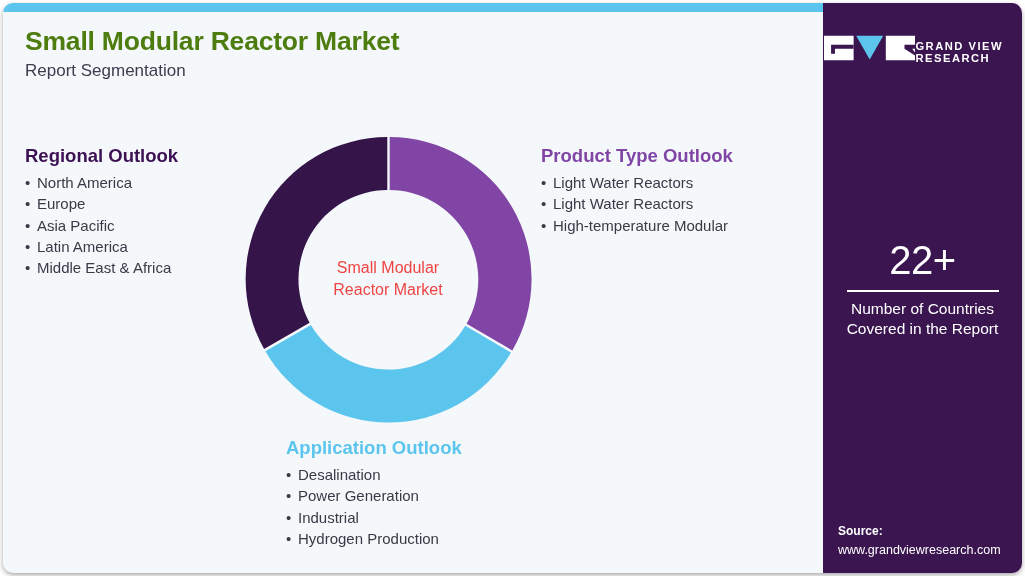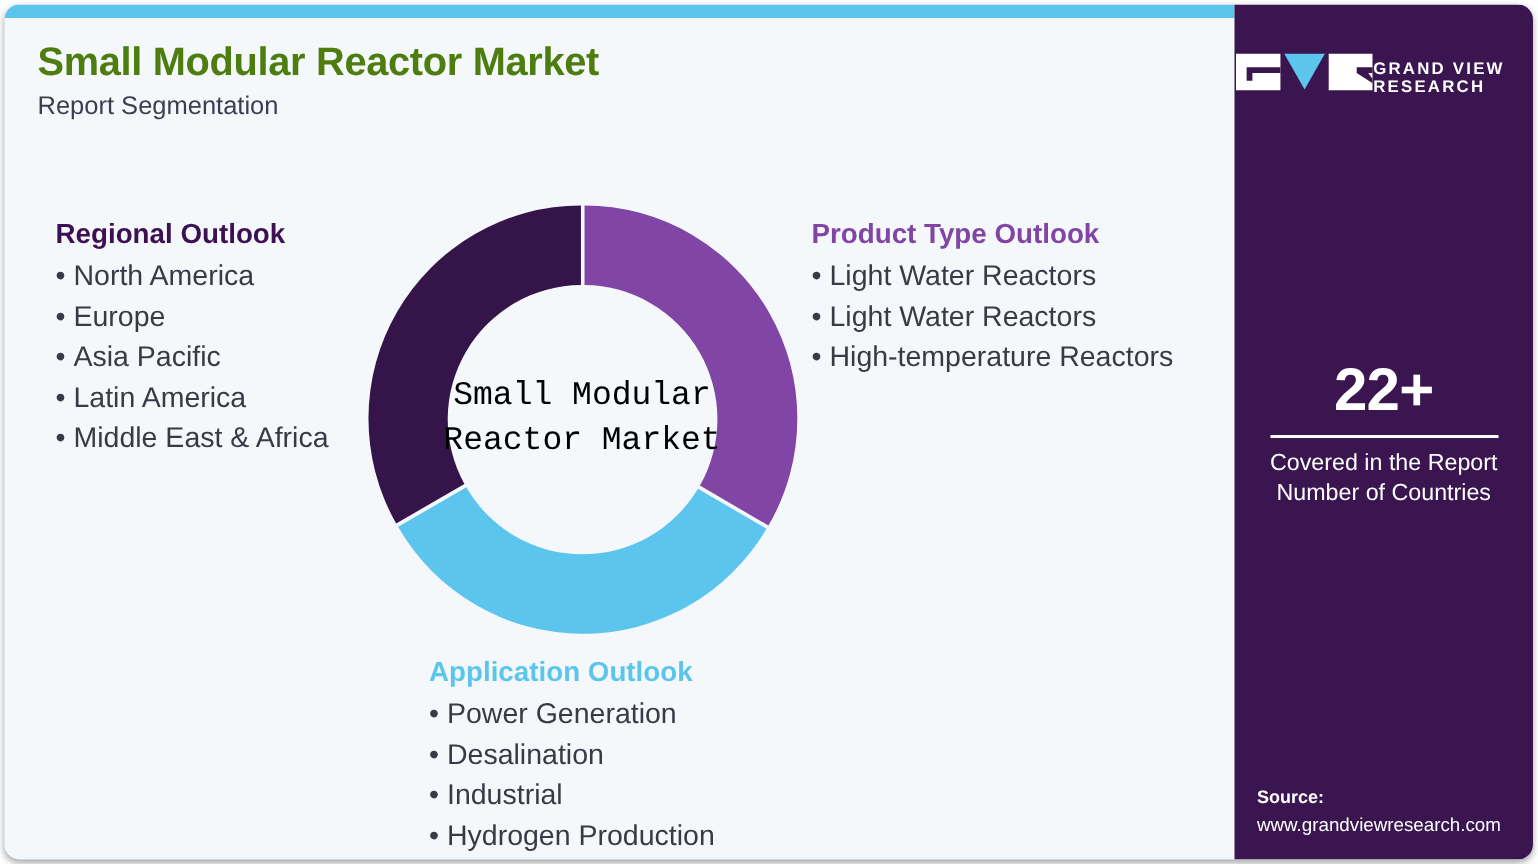--- a/index.html
+++ b/index.html
@@ -72,33 +72,33 @@
     font-weight: bold;
     margin: 0 0 5px 0;
     line-height: 1.2;
   }
   .seg-list {
     list-style: none;
     margin: 0;
     padding: 0;
   }
   .seg-list li {
-    font-size: 19px;
+    font-size: 15px;
     color: #3a3a47;
     line-height: 1.42;
     white-space: nowrap;
   }
   .seg-list li .bullet {
     display: inline-block;
     width: 12px;
   }
 
   #regional-block {
     position: absolute;
-    left: 34px;
+    left: 22px;
     top: 142px;
   }
   #regional-block .seg-heading { color: #3c1053; }
 
   #product-block {
     position: absolute;
     left: 538px;
     top: 142px;
   }
   #product-block .seg-heading { color: #8145a5; }
@@ -125,24 +125,23 @@
     width: 290px;
     height: 290px;
     display: flex;
     flex-direction: column;
     align-items: center;
     justify-content: center;
     text-align: center;
     pointer-events: none;
   }
   #donut-center-label span {
-    font-size: 22px;
-    color: #000000;
+    font-size: 16px;
+    color: #ef4444;
     line-height: 1.38;
-    font-family: Liberation Mono, monospace;
   }
 
   
   .side-panel {
     position: absolute;
     right: 0;
     top: 0;
     width: 199px;
     height: 570px;
     background: #3a1550;
@@ -168,21 +167,21 @@
 
   .stat-wrap {
     position: absolute;
     left: 0;
     top: 236px;
     width: 199px;
     text-align: center;
   }
   .stat-value {
     font-size: 40px;
-    font-weight: bold;
+    font-weight: normal;
     color: #ffffff;
     line-height: 1.05;
     letter-spacing: -0.5px;
   }
   .stat-divider {
     width: 152px;
     height: 2px;
     background: #ffffff;
     margin: 9px auto 7px auto;
   }
@@ -246,29 +245,29 @@
         <li><span class="bullet">•</span><span>Latin America</span></li>
         <li><span class="bullet">•</span><span>Middle East &amp; Africa</span></li>
       </ul>
     </div>
 
     <div id="product-block">
       <div class="seg-heading">Product Type Outlook</div>
       <ul class="seg-list">
         <li><span class="bullet">•</span><span>Light Water Reactors</span></li>
         <li><span class="bullet">•</span><span>Light Water Reactors</span></li>
-        <li><span class="bullet">•</span><span>High-temperature Reactors</span></li>
+        <li><span class="bullet">•</span><span>High-temperature Modular</span></li>
       </ul>
     </div>
 
     <div id="application-block">
       <div class="seg-heading">Application Outlook</div>
       <ul class="seg-list">
+        <li><span class="bullet">•</span><span>Desalination</span></li>
         <li><span class="bullet">•</span><span>Power Generation</span></li>
-        <li><span class="bullet">•</span><span>Desalination</span></li>
         <li><span class="bullet">•</span><span>Industrial</span></li>
         <li><span class="bullet">•</span><span>Hydrogen Production</span></li>
       </ul>
     </div>
 
     <div class="side-panel">
 
       <div class="logo-wrap">
         <svg class="logo-mark" width="142" height="38" viewBox="0 0 142 38">
 
@@ -279,22 +278,22 @@
 
           <path fill="#ffffff" d="M96 0 H142 V38 H96 Z"></path>
           <path fill="#3a1550" d="M131 14 H142 V20 H137 L142 27 V31 L125 20 V14 Z"></path>
         </svg>
         <div class="logo-word">GRAND VIEW RESEARCH</div>
       </div>
 
       <div class="stat-wrap">
         <div class="stat-value">22+</div>
         <div class="stat-divider"></div>
+        <div class="stat-caption">Number of Countries</div>
         <div class="stat-caption">Covered in the Report</div>
-        <div class="stat-caption">Number of Countries</div>
       </div>
 
       <div class="source-wrap">
         <div class="source-label">Source:</div>
         <div class="source-url">www.grandviewresearch.com</div>
       </div>
 
     </div>
 
   </div>

